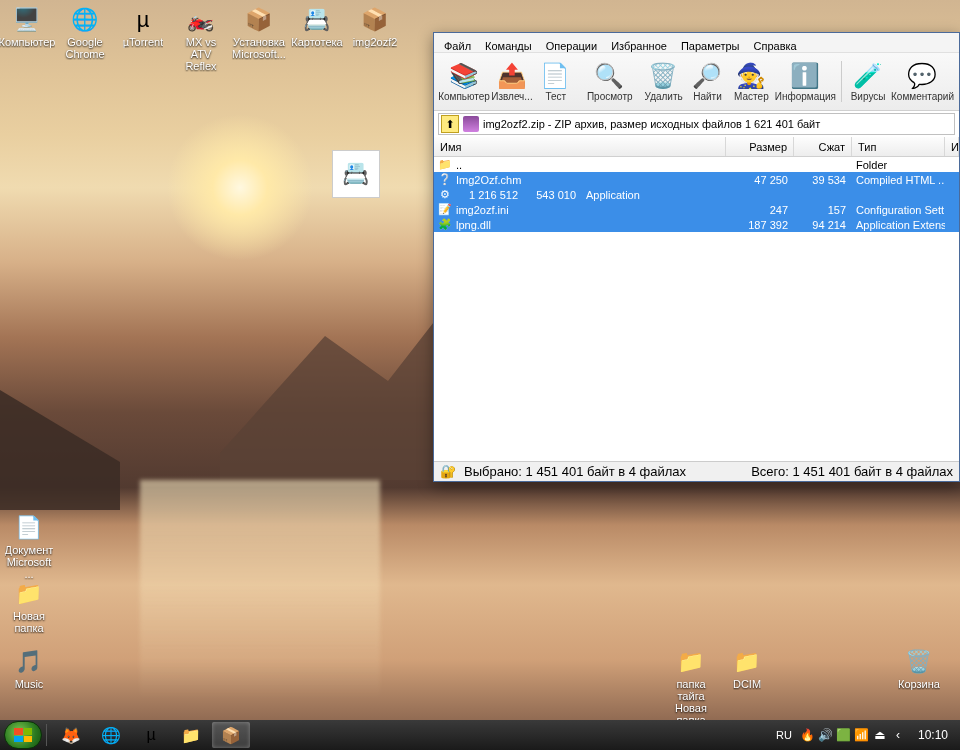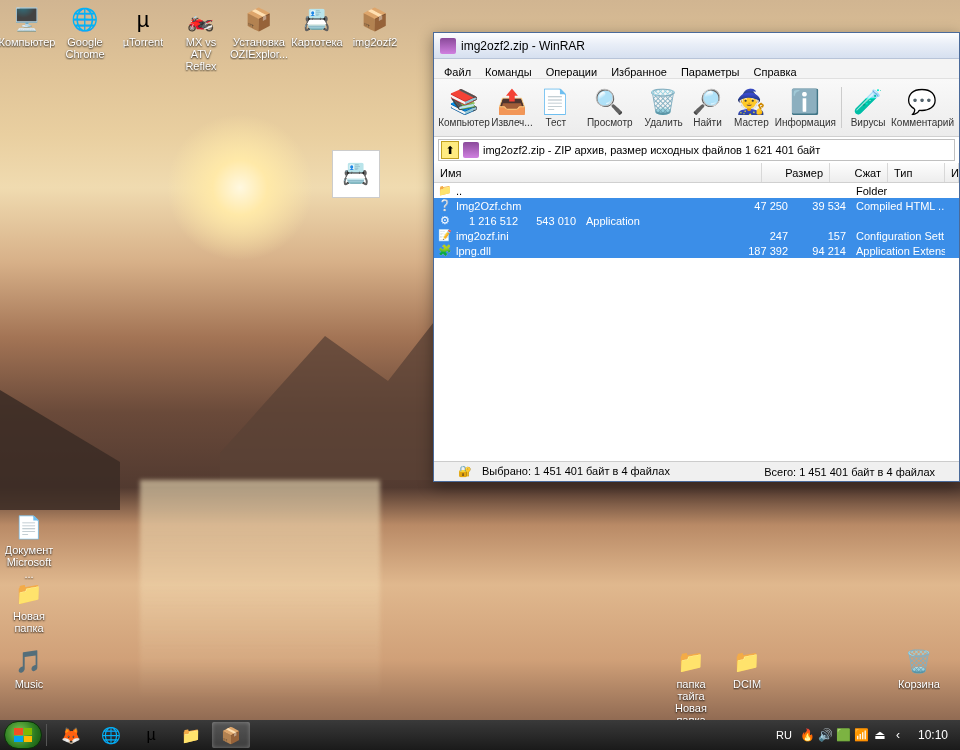--- a/index.html
+++ b/index.html
@@ -41,37 +41,37 @@
 .tbtn { width:52px; display:flex; flex-direction:column; align-items:center; justify-content:center; cursor:pointer; font-size:10px; color:#333; border:1px solid transparent; border-radius:3px;}
 .tbtn .ti { font-size:24px; height:30px; display:flex; align-items:center;}
 .tbtn.wide { width:76px;}
 .tsep { width:1px; background:#ccc; margin:6px 4px;}
 .pathbar { height:22px; background:#fff; border:1px solid #c0c0c0; margin:2px 4px; display:flex; align-items:center; font-size:11px; padding:0 2px;}
 .pathbar .up { width:18px; height:18px; background:#ffeb80; border:1px solid #c0a020; margin-right:4px; display:flex; align-items:center; justify-content:center;}
 .pathbar .ico-rar2 { width:16px; height:16px; background:linear-gradient(#8a4a9a,#d080e0); margin-right:4px; border-radius:2px;}
 
 .filehead { height:20px; background:linear-gradient(#fdfdfd,#ededed); display:flex; font-size:11px; border-bottom:1px solid #d0d0d0;}
 .filehead div { border-right:1px solid #d8d8d8; padding:2px 6px; display:flex; align-items:center;}
-.col-name { width:328px;}
+.col-name { width:292px;}
 .col-size { width:68px; justify-content:flex-end;}
 .col-packed { width:58px; justify-content:flex-end;}
 .col-type { flex:1;}
 .col-i { width:14px;}
 
 .filelist { flex:1; background:#fff; font-size:11px; overflow:hidden;}
 .frow { height:15px; display:flex; align-items:center; cursor:pointer;}
 .frow.sel { background:#3b8ee8; color:#fff;}
 .frow .fico { width:16px; height:14px; margin:0 3px; display:flex; align-items:center; justify-content:center; font-size:11px;}
 .frow .fname { width:270px; overflow:hidden; white-space:nowrap;}
 .frow .fsize { width:68px; text-align:right; padding-right:6px;}
 .frow .fpacked { width:58px; text-align:right; padding-right:6px;}
 .frow .ftype { flex:1; overflow:hidden; white-space:nowrap; padding-left:4px;}
 .frow .fi { width:14px;}
 
-.statusbar { height:20px; background:#f0f0f0; border-top:1px solid #ccc; display:flex; align-items:center; font-size:11px; padding:0 24px; justify-content:space-between;}
+.statusbar { height:20px; background:#f0f0f0; border-top:1px solid #ccc; display:flex; align-items:center; font-size:13px; padding:0 6px; justify-content:space-between;}
 .statusbar .sico { display:inline-block; width:24px;}
 
 
 .taskbar { position:absolute; left:0; bottom:0; width:100%; height:30px; background:linear-gradient(180deg,#3a3a3a,#1a1a1a); display:flex; align-items:center; padding:0 4px;}
 .start { width:38px; height:28px; border-radius:14px; background:radial-gradient(circle at 40% 40%,#7ec850,#2a7a20 60%,#15500f); border:1px solid #0a3008; display:flex; align-items:center; justify-content:center; cursor:pointer;}
 .start-flag { width:18px; height:14px; display:grid; grid-template:1fr 1fr/1fr 1fr; gap:1px;}
 .start-flag span:nth-child(1){background:#f25022;} .start-flag span:nth-child(2){background:#7fba00;} .start-flag span:nth-child(3){background:#00a4ef;} .start-flag span:nth-child(4){background:#ffb900;}
 .tbsep { width:1px; height:22px; background:#555; margin:0 4px;}
 .tbicon { width:38px; height:26px; display:flex; align-items:center; justify-content:center; font-size:16px; cursor:pointer; border-radius:2px; margin:0 1px;}
 .tbicon.active { background:rgba(255,255,255,.15); box-shadow:inset 0 0 4px rgba(255,255,255,.3);}
@@ -101,21 +101,21 @@
     <div class="desk-icon">
      <div class="ico">µ</div>
      <div class="lbl">µTorrent</div>
    </div>
     <div class="desk-icon">
      <div class="ico">🏍️</div>
      <div class="lbl">MX vs ATV Reflex</div>
    </div>
     <div class="desk-icon">
      <div class="ico">📦</div>
-     <div class="lbl">Установка OZIExplor...</div>
+     <div class="lbl">Установка Microsoft...</div>
    </div>
     <div class="desk-icon">
      <div class="ico">📇</div>
      <div class="lbl">Картотека</div>
    </div>
     <div class="desk-icon">
      <div class="ico">📦</div>
      <div class="lbl">img2ozf2</div>
    </div>
   </div>
@@ -146,24 +146,20 @@
    </div>
     <div class="desk-icon desk-icon-bot" style="left:894px; top:644px">
      <div class="ico">🗑️</div>
      <div class="lbl">Корзина</div>
    </div>
   </div>
 
 <div class="loose-icon">📇</div>
 
 <div class="winrar">
-  <div class="titlebar">
-    <span class="ico-rar"></span>
-    <span>img2ozf2.zip - WinRAR</span>
-  </div>
   <div class="menubar" id="menubar">
       <span>Файл</span>
       <span>Команды</span>
       <span>Операции</span>
       <span>Избранное</span>
       <span>Параметры</span>
       <span>Справка</span>
     </div>
   <div class="toolbar" id="toolbar">
       <div class="tbtn ">

